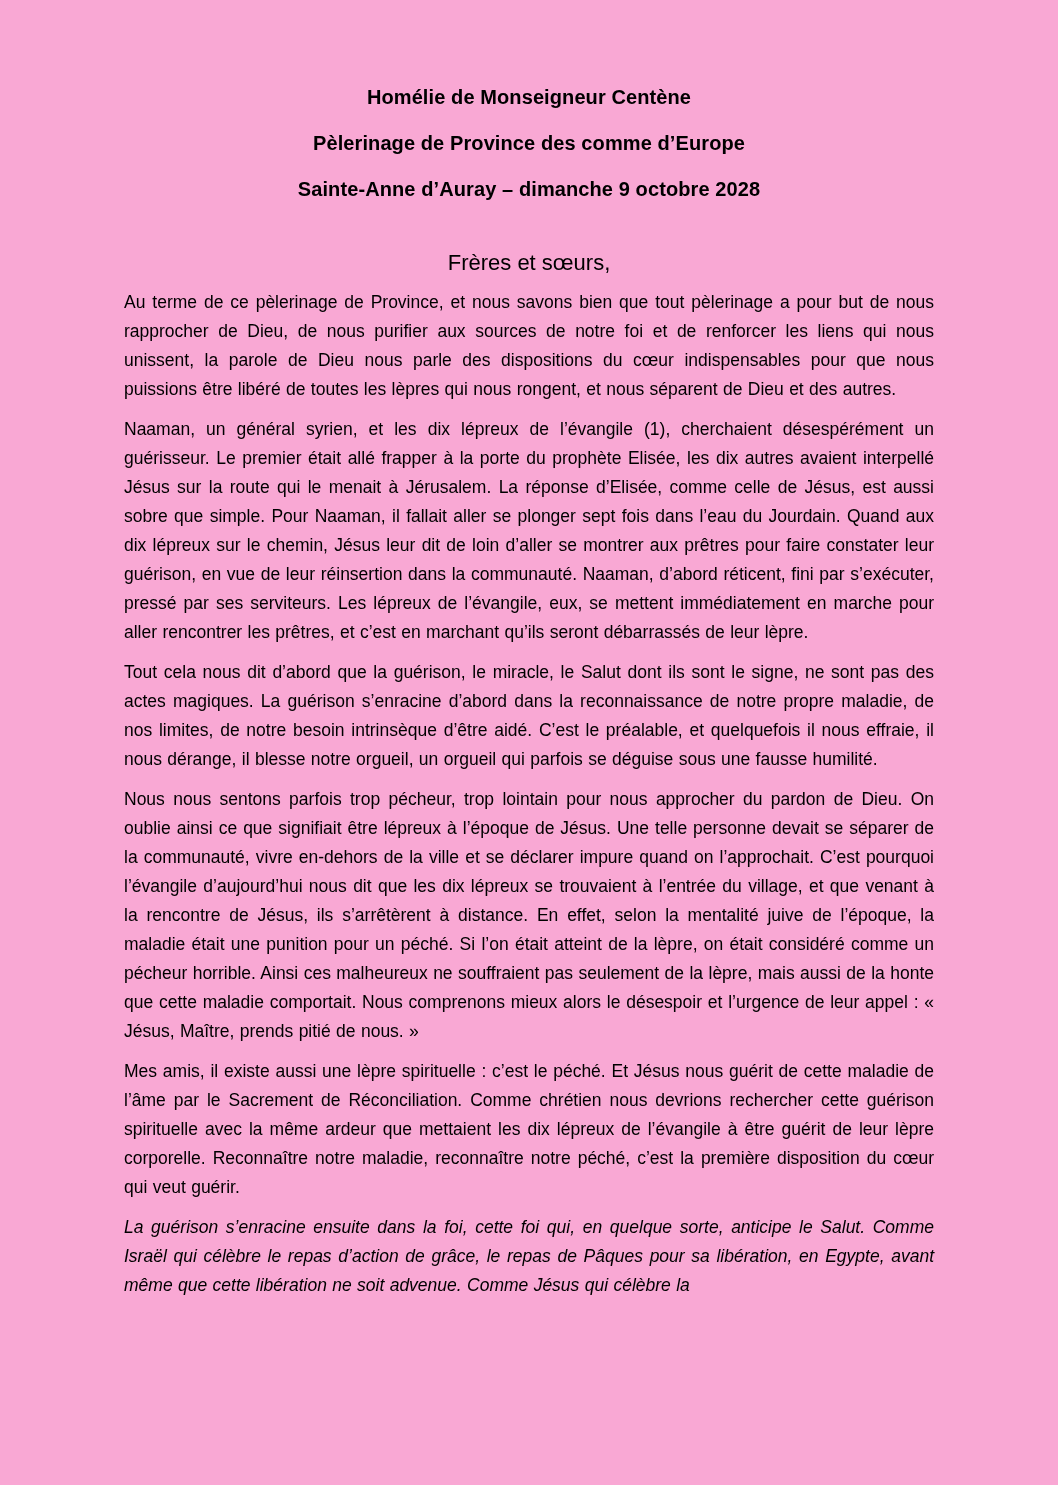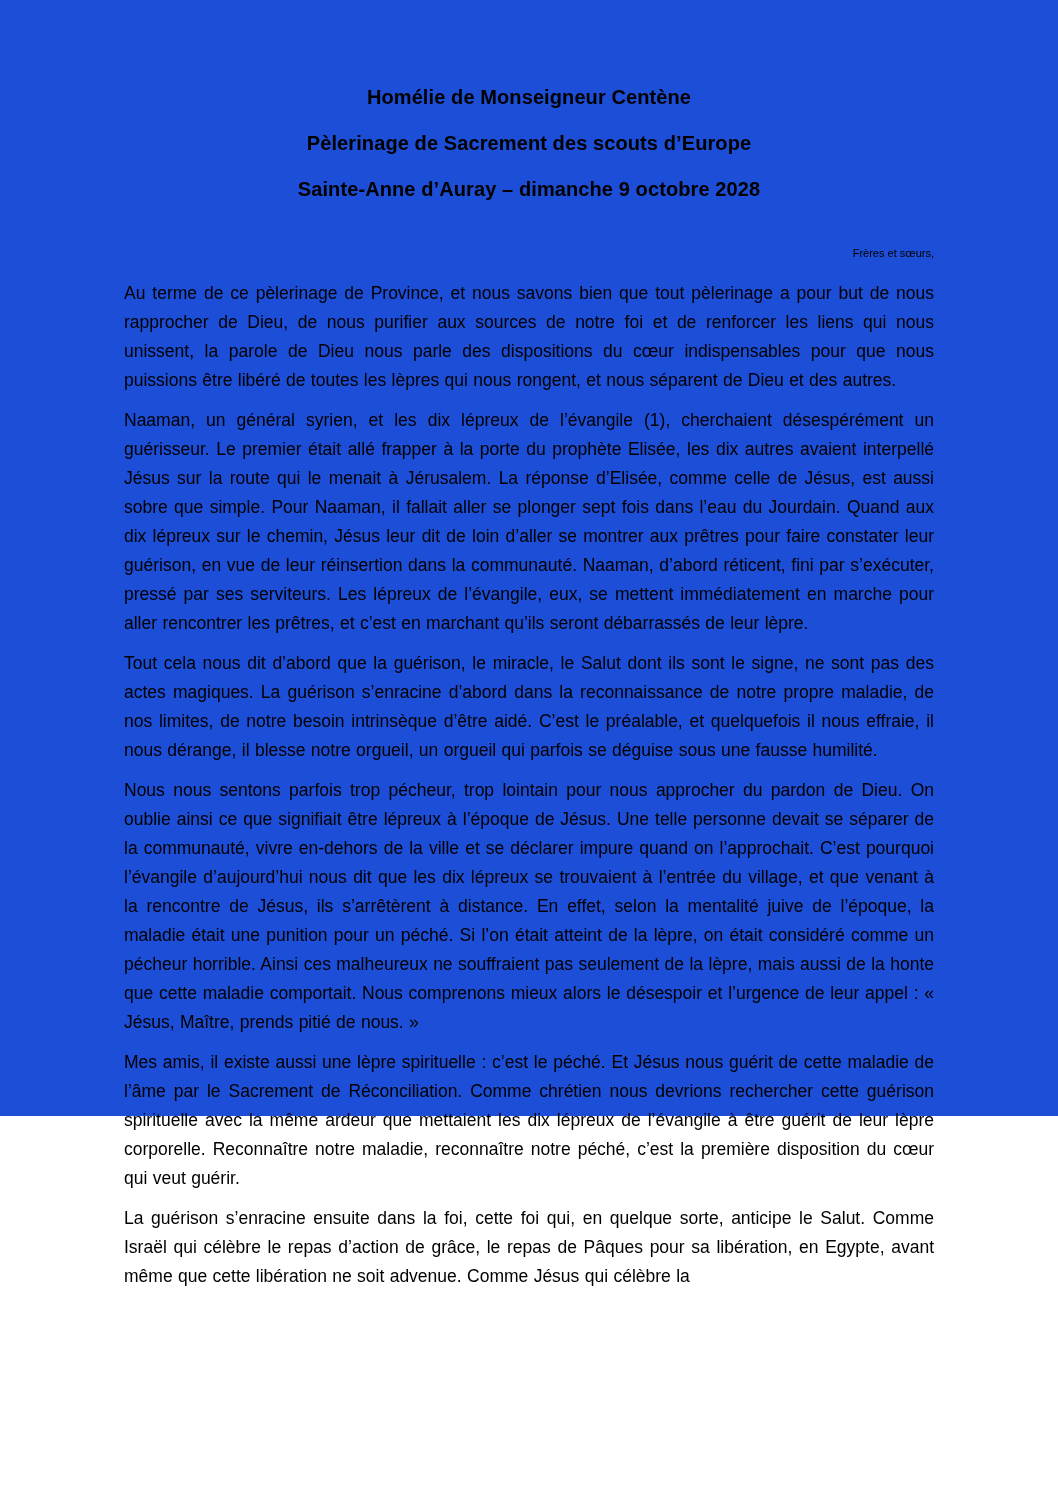--- a/index.html
+++ b/index.html
@@ -10,55 +10,56 @@
   body {
     width: 1058px;
     height: 1497px;
     overflow: hidden;
     font-family: "Liberation Sans", sans-serif;
     color: #000000;
   }
   .page {
     box-sizing: border-box;
     width: 1058px;
-    height: 1116px;
+    height: 1485px;
     padding: 84px 124px 40px 124px;
-    background: #1d4ed8;
+    background: #f9a8d4;
   }
   .title-line {
     font-size: 20px;
     line-height: 27px;
     font-weight: bold;
     text-align: center;
     margin: 0 0 19px 0;
     letter-spacing: 0.1px;
   }
   .salutation {
-    font-size: 11px;
+    font-size: 22px;
     line-height: 29px;
-    margin: 36px 0 9px 0;
-    text-align: right;
+    margin: 45px 0 9px 0;
+    text-align: center;
   }
   .para {
     font-size: 17.5px;
     line-height: 29px;
     text-align: justify;
     margin: 11px 0 9px 0;
     word-spacing: 0.5px;
   }
   .para:last-child {
     margin-bottom: 0;
+    font-style: italic;
   }
 </style>
 </head>
 <body>
 
 <div class="page">
   <h1 class="title-line">Homélie de Monseigneur Centène</h1>
-  <h1 class="title-line">Pèlerinage de Sacrement des scouts d’Europe</h1>
+  <h1 class="title-line">Pèlerinage de Province des comme d’Europe</h1>
   <h1 class="title-line">Sainte-Anne d’Auray – dimanche 9 octobre 2028</h1>
 
   <p class="salutation">Frères et sœurs,</p>
 
   <p class="para">Au terme de ce pèlerinage de Province, et nous savons bien que tout pèlerinage a pour but de nous rapprocher de Dieu, de nous purifier aux sources de notre foi et de renforcer les liens qui nous unissent, la parole de Dieu nous parle des dispositions du cœur indispensables pour que nous puissions être libéré de toutes les lèpres qui nous rongent, et nous séparent de Dieu et des autres.</p>
   <p class="para">Naaman, un général syrien, et les dix lépreux de l’évangile (1), cherchaient désespérément un guérisseur. Le premier était allé frapper à la porte du prophète Elisée, les dix autres avaient interpellé Jésus sur la route qui le menait à Jérusalem. La réponse d’Elisée, comme celle de Jésus, est aussi sobre que simple. Pour Naaman, il fallait aller se plonger sept fois dans l’eau du Jourdain. Quand aux dix lépreux sur le chemin, Jésus leur dit de loin d’aller se montrer aux prêtres pour faire constater leur guérison, en vue de leur réinsertion dans la communauté. Naaman, d’abord réticent, fini par s’exécuter, pressé par ses serviteurs. Les lépreux de l’évangile, eux, se mettent immédiatement en marche pour aller rencontrer les prêtres, et c’est en marchant qu’ils seront débarrassés de leur lèpre.</p>
   <p class="para">Tout cela nous dit d’abord que la guérison, le miracle, le Salut dont ils sont le signe, ne sont pas des actes magiques. La guérison s’enracine d’abord dans la reconnaissance de notre propre maladie, de nos limites, de notre besoin intrinsèque d’être aidé. C’est le préalable, et quelquefois il nous effraie, il nous dérange, il blesse notre orgueil, un orgueil qui parfois se déguise sous une fausse humilité.</p>
   <p class="para">Nous nous sentons parfois trop pécheur, trop lointain pour nous approcher du pardon de Dieu. On oublie ainsi ce que signifiait être lépreux à l’époque de Jésus. Une telle personne devait se séparer de la communauté, vivre en-dehors de la ville et se déclarer impure quand on l’approchait. C’est pourquoi l’évangile d’aujourd’hui nous dit que les dix lépreux se trouvaient à l’entrée du village, et que venant à la rencontre de Jésus, ils s’arrêtèrent à distance. En effet, selon la mentalité juive de l’époque, la maladie était une punition pour un péché. Si l’on était atteint de la lèpre, on était considéré comme un pécheur horrible. Ainsi ces malheureux ne souffraient pas seulement de la lèpre, mais aussi de la honte que cette maladie comportait. Nous comprenons mieux alors le désespoir et l’urgence de leur appel : « Jésus, Maître, prends pitié de nous. »</p>
   <p class="para">Mes amis, il existe aussi une lèpre spirituelle : c’est le péché. Et Jésus nous guérit de cette maladie de l’âme par le Sacrement de Réconciliation. Comme chrétien nous devrions rechercher cette guérison spirituelle avec la même ardeur que mettaient les dix lépreux de l’évangile à être guérit de leur lèpre corporelle. Reconnaître notre maladie, reconnaître notre péché, c’est la première disposition du cœur qui veut guérir.</p>
   <p class="para">La guérison s’enracine ensuite dans la foi, cette foi qui, en quelque sorte, anticipe le Salut. Comme Israël qui célèbre le repas d’action de grâce, le repas de Pâques pour sa libération, en Egypte, avant même que cette libération ne soit advenue. Comme Jésus qui célèbre la</p>

